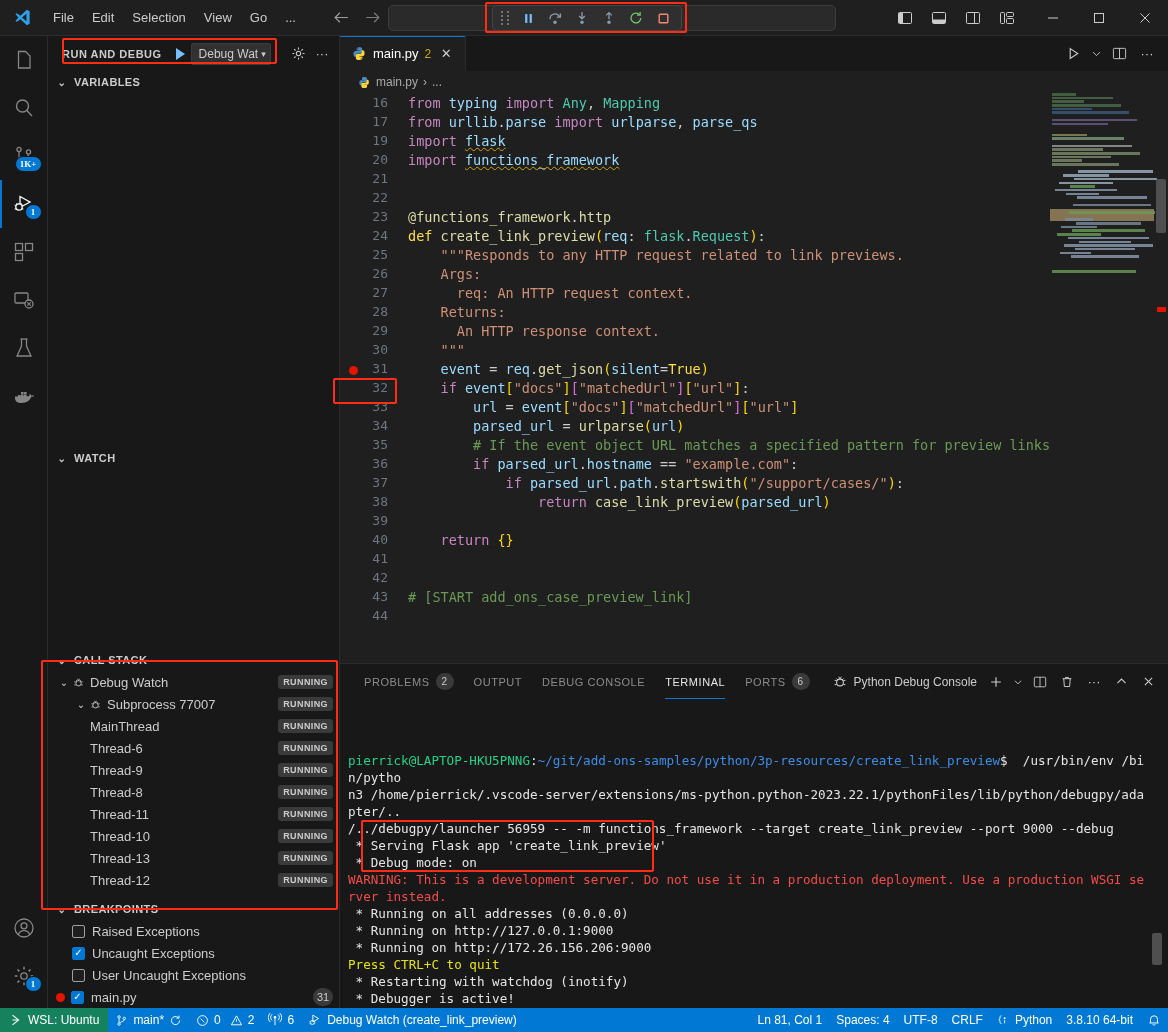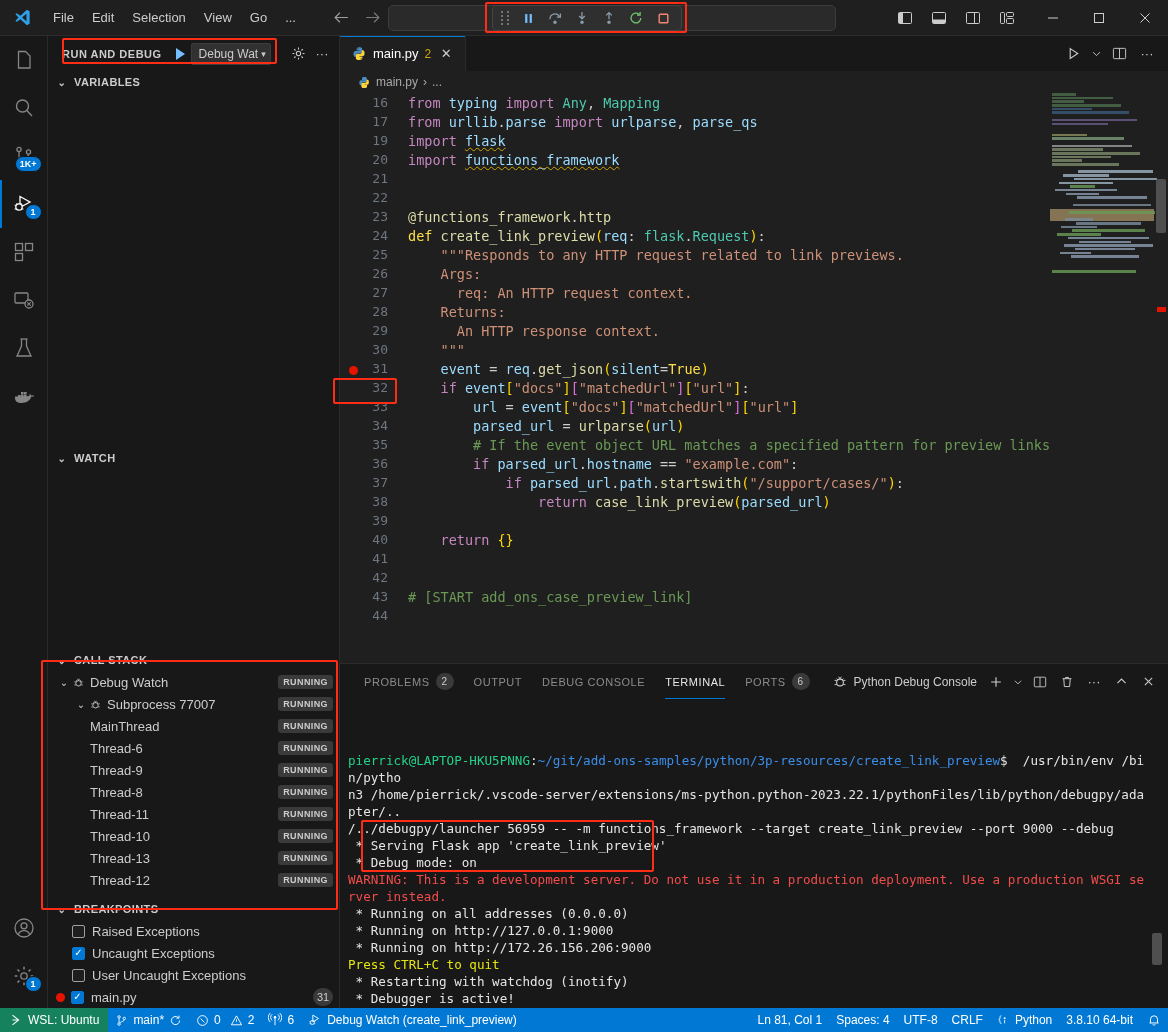--- a/index.html
+++ b/index.html
@@ -55,20 +55,21 @@
     align-items:center; flex:0 0 48px; border-right:1px solid #2b2b2b;
   }
   .act{ width:48px; height:48px; display:flex;align-items:center;justify-content:center; position:relative; color:#868686;}
   .act.active{ color:#ffffff; }
   .act.active:before{ content:""; position:absolute; left:0; top:0; bottom:0; width:2px; background:#0078d4;}
   .badge{
     position:absolute; right:6px; bottom:8px; background:#0078d4; color:#fff;
     border-radius:9px; min-width:17px; height:16px; font-size:9px; font-weight:bold;
     display:flex;align-items:center;justify-content:center; padding:0 4px;
     border:1px solid #181818;
+    font-family:Liberation Serif, serif;
   }
   .act-spacer{ flex:1 1 auto; }
 
   
   .sidebar{
     width:292px; flex:0 0 292px; background:#181818; display:flex; flex-direction:column;
     border-right:1px solid #2b2b2b; position:relative;
   }
   .sb-header{
     height:35px; display:flex; align-items:center; padding:0 6px 0 14px; gap:6px;

